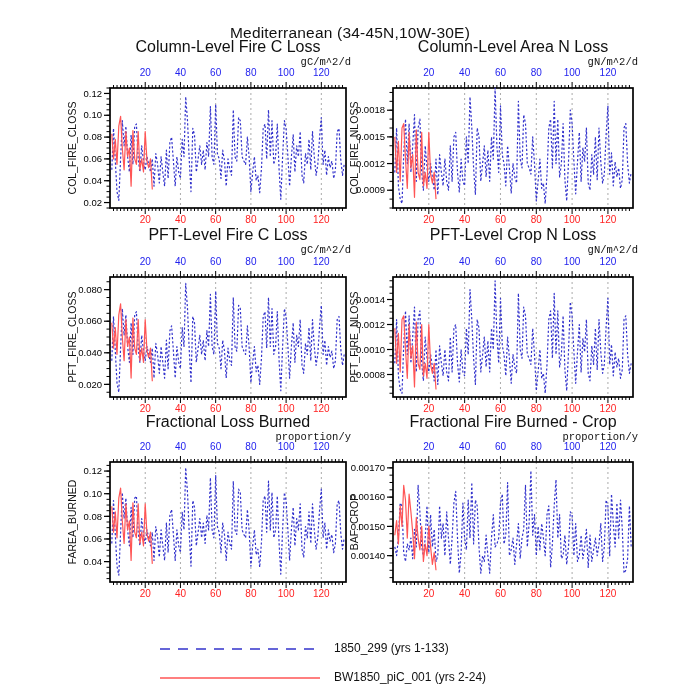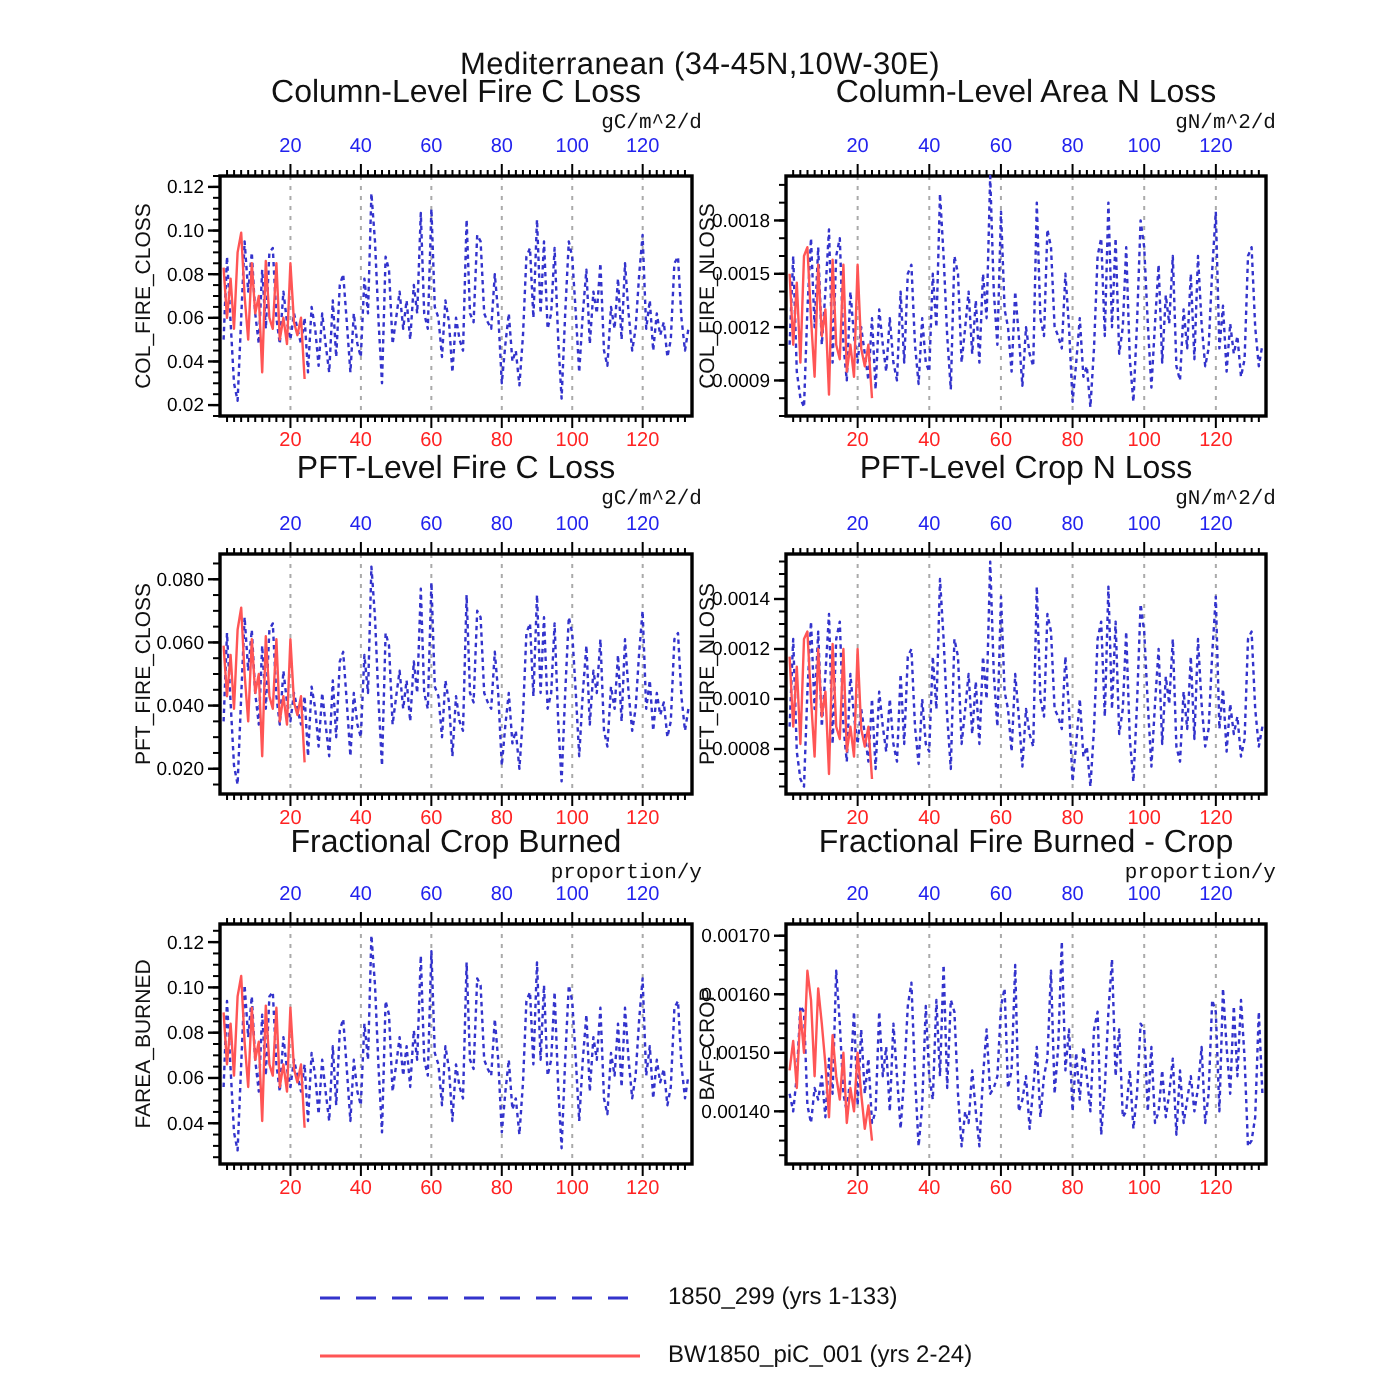--- a/index.html
+++ b/index.html
@@ -1112,21 +1112,21 @@
         <path d="M394.8,535.2L396.6,520.5L398.4,544.0L400.2,505.9L402.0,526.4L403.7,485.4L405.5,500.0L407.3,538.1L409.1,494.2L410.9,511.8L412.7,532.2L414.5,558.6L416.3,517.6L418.1,538.1L419.9,549.8L421.7,526.4L423.4,561.5L425.2,544.0L427.0,555.7L428.8,526.4L430.6,546.9L432.4,564.4L434.2,552.7L436.0,570.3" fill="none" stroke="#ff5555" stroke-width="1.2" stroke-linejoin="round"></path>
       </g>
     </svg>
 
   <div class="abs fig-title">Mediterranean (34-45N,10W-30E)</div>
 
   <div class="abs ptitle" style="left:110px;top:38px;width:236px">Column-Level Fire C Loss</div>
   <div class="abs ptitle" style="left:393px;top:38px;width:240px">Column-Level Area N Loss</div>
   <div class="abs ptitle" style="left:110px;top:226px;width:236px">PFT-Level Fire C Loss</div>
   <div class="abs ptitle" style="left:393px;top:226px;width:240px">PFT-Level Crop N Loss</div>
-  <div class="abs ptitle" style="left:110px;top:413px;width:236px">Fractional Crop Burned</div>
+  <div class="abs ptitle" style="left:110px;top:413px;width:236px">Fractional Loss Burned</div>
   <div class="abs ptitle" style="left:393px;top:413px;width:240px">Fractional Fire Burned - Crop</div>
 
   <div class="abs punit" style="left:110px;top:56px;width:241px">gC/m^2/d</div>
   <div class="abs punit" style="left:393px;top:56px;width:245px">gN/m^2/d</div>
   <div class="abs punit" style="left:110px;top:244px;width:241px">gC/m^2/d</div>
   <div class="abs punit" style="left:393px;top:244px;width:245px">gN/m^2/d</div>
   <div class="abs punit" style="left:110px;top:431px;width:241px">proportion/y</div>
   <div class="abs punit" style="left:393px;top:431px;width:245px">proportion/y</div>
 
   <div class="abs ylab" style="left:72px;top:148px">COL_FIRE_CLOSS</div>

